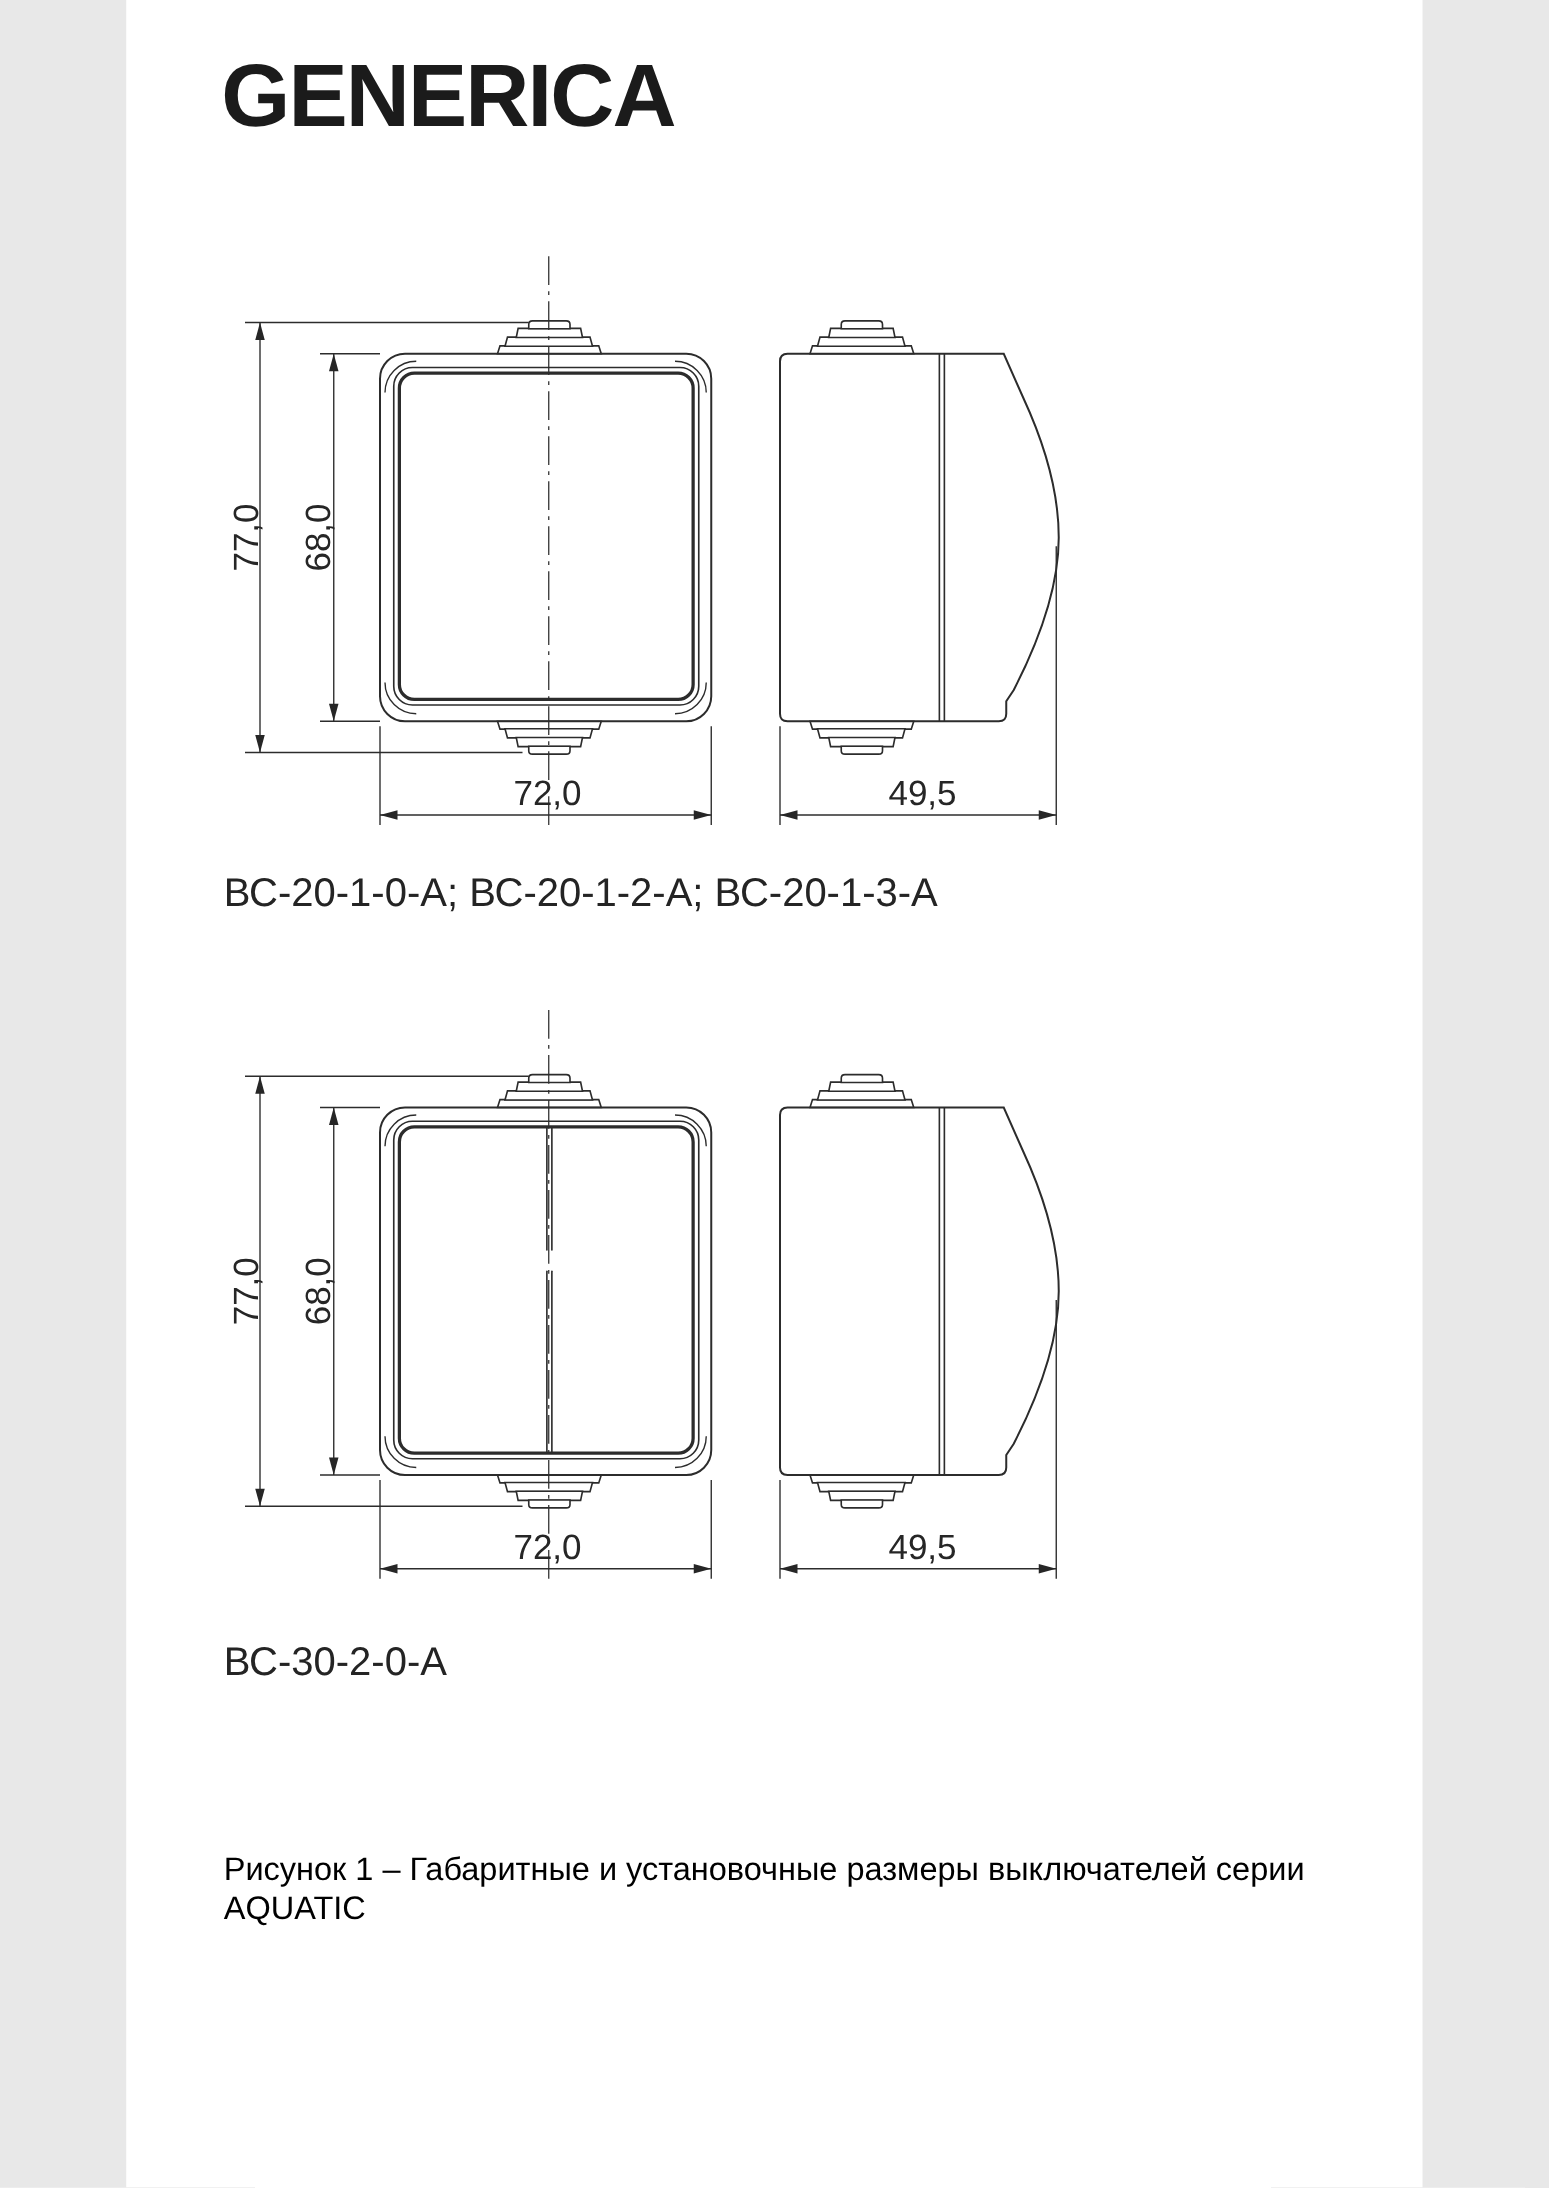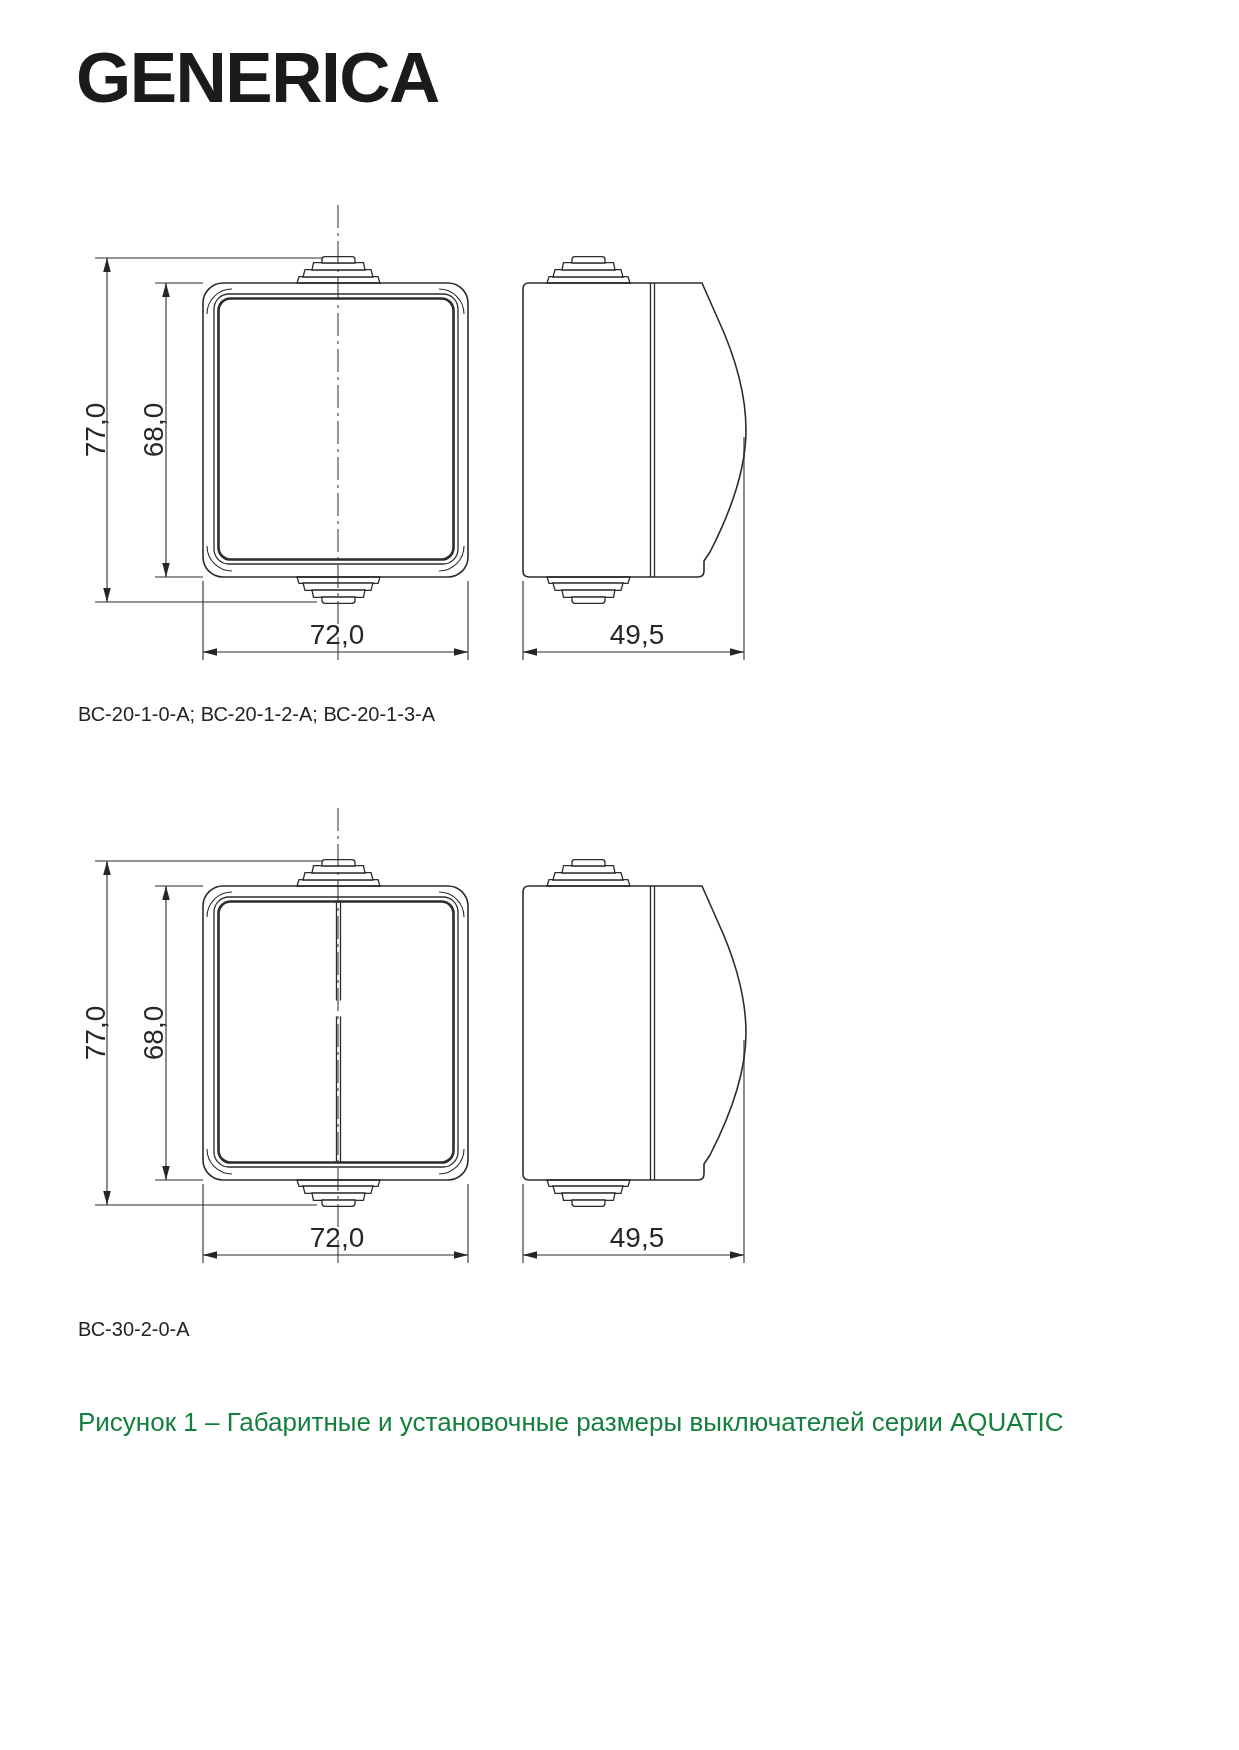--- a/index.html
+++ b/index.html
@@ -1,41 +1,41 @@
 <!DOCTYPE html>
 <html><head>
 <meta charset="utf-8">
 <style>
   html,body{margin:0;padding:0;background:#e8e8e8;}
   .page{
     position:relative;
-    width:1239px;height:1750px;
+    width:1037px;height:1750px;
     background:#ffffff;
     font-family:"Liberation Sans", sans-serif;
     color:#242424;
     overflow:hidden;
     margin:0 auto;
   }
   .logo{
     position:absolute;left:76px;top:42px;
     font-size:71px;font-weight:bold;letter-spacing:-1.5px;
     color:#1b1b1b;line-height:1;
   }
   .fig-svg{position:absolute;left:60px;display:block;}
   #fig1-svg{top:185px;}
   #fig2-svg{top:788px;}
   .model-label{
     position:absolute;left:78px;
-    font-size:20px;line-height:30px;color:#242424;
+    font-size:32px;line-height:30px;color:#242424;
   }
   #fig1-label{top:699px;}
   #fig2-label{top:1314px;}
   .caption{
-    position:absolute;left:78px;top:1407px;
-    font-size:26px;line-height:31px;color:#15803d;text-align:right;
+    position:absolute;left:78px;top:1480px;
+    font-size:26px;line-height:31px;color:#000000;
   }
   
   .outline{stroke:#2c2c2c;stroke-width:1.6;fill:none;}
   .thin{stroke:#2c2c2c;stroke-width:1.1;fill:none;}
   .keyline{stroke:#2c2c2c;stroke-width:1.3;fill:none;}
   .keythick{stroke:#2c2c2c;stroke-width:2.6;fill:none;}
   .gland{fill:#ffffff;stroke:#2c2c2c;stroke-width:1.3;}
   .centerline{stroke:#2c2c2c;stroke-width:1;fill:none;stroke-dasharray:23 5 3 5;}
   .dimline{stroke:#2c2c2c;stroke-width:1.1;fill:none;}
   .arrow{fill:#262626;stroke:none;}

